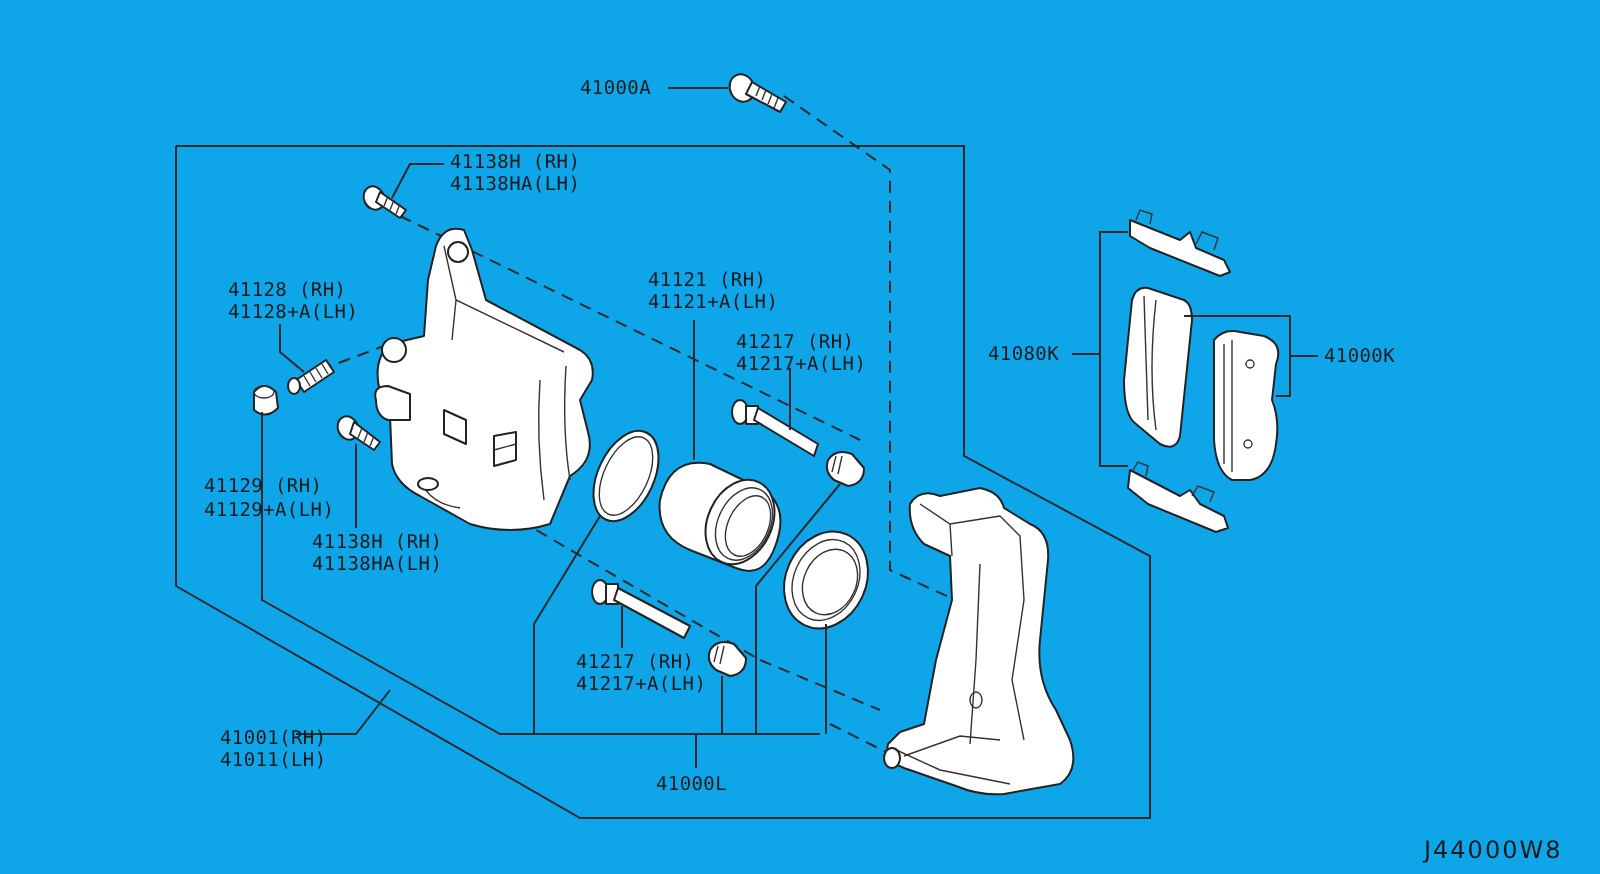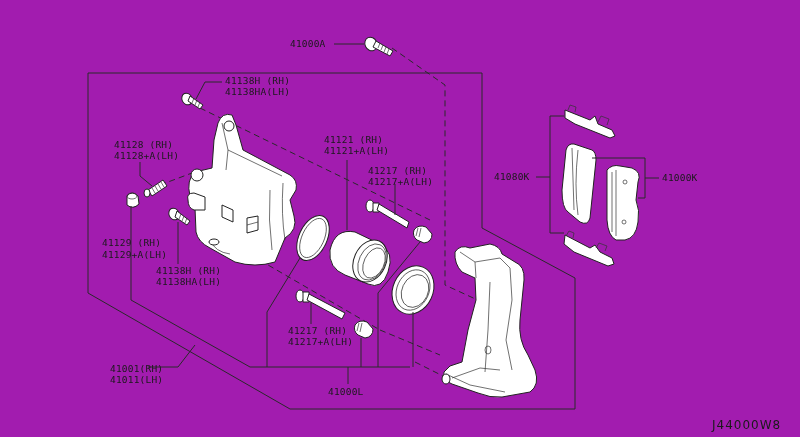--- a/index.html
+++ b/index.html
@@ -1,16 +1,16 @@
 <!DOCTYPE html>
 <html><head>
   <meta charset="utf-8">
   <style>
     html, body { margin:0; padding:0; background:#ffffff; }
-    #stage { position:relative; width:800px; height:437px; overflow:hidden; background:#a21caf; }
+    #stage { position:relative; width:800px; height:437px; overflow:hidden; background:#0ea5e9; }
     svg { position:absolute; left:0; top:0; }
     .lbl { font-family:"DejaVu Sans Mono", monospace; font-size:9.5px; fill:#1a1a1a; letter-spacing:0.2px; }
     .ref { font-family:"DejaVu Sans", sans-serif; font-size:12px; fill:#1a1a1a; letter-spacing:1px; }
     .ln { stroke:#2a2a2a; stroke-width:1; fill:none; }
     .dash { stroke:#2a2a2a; stroke-width:1; fill:none; stroke-dasharray:6 4; }
     .part { stroke:#222; stroke-width:1; fill:#ffffff; stroke-linejoin:round; }
     .thin { stroke:#333; stroke-width:0.7; fill:none; }
   </style>
 </head>
 <body>

